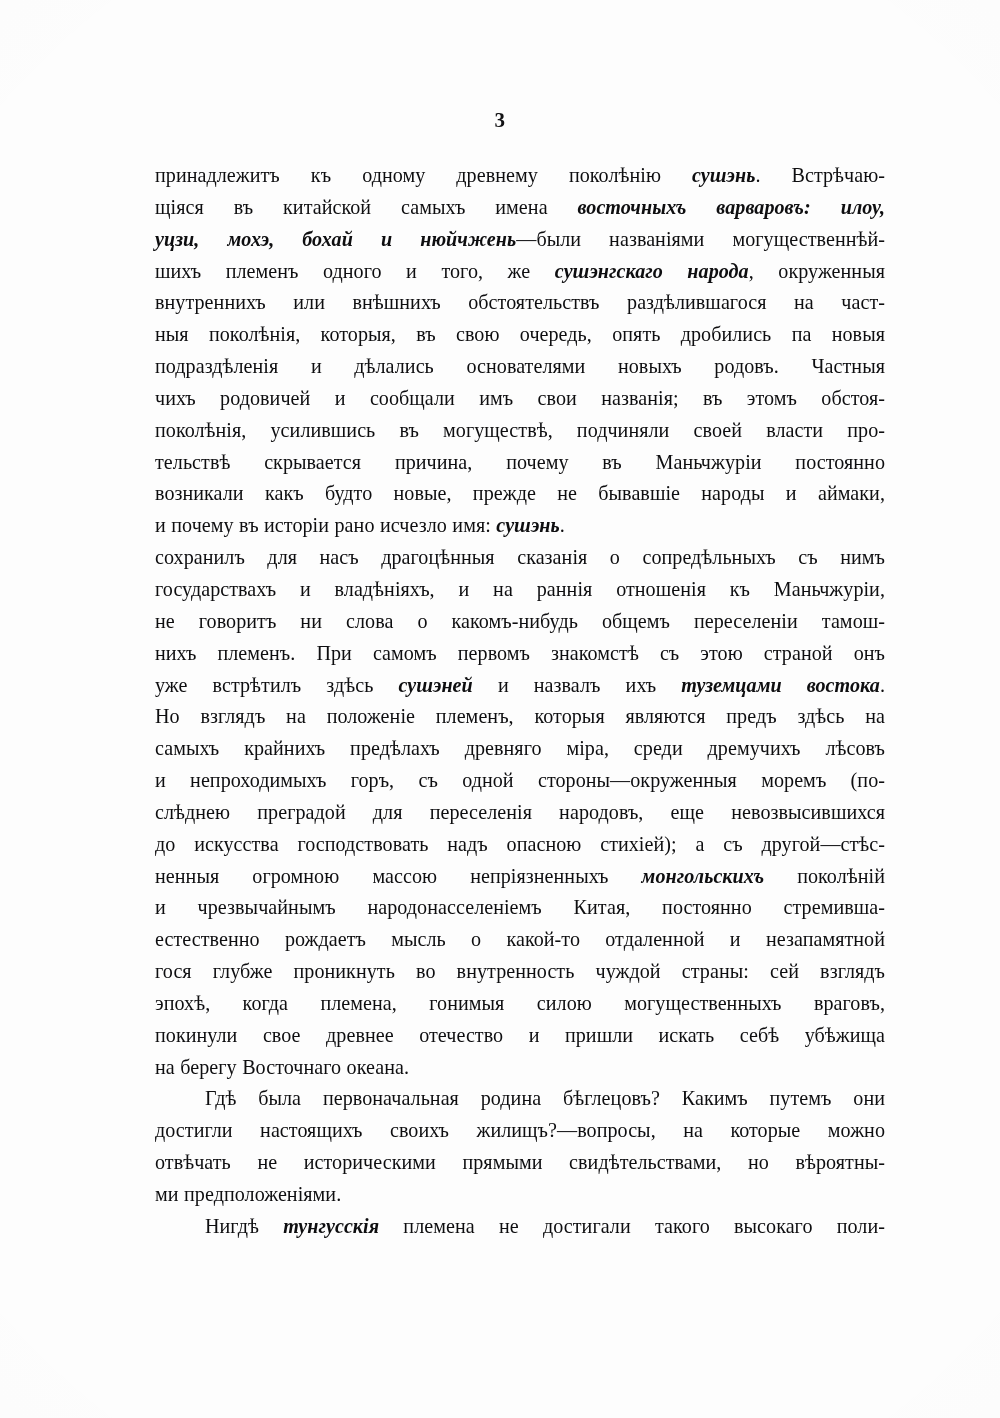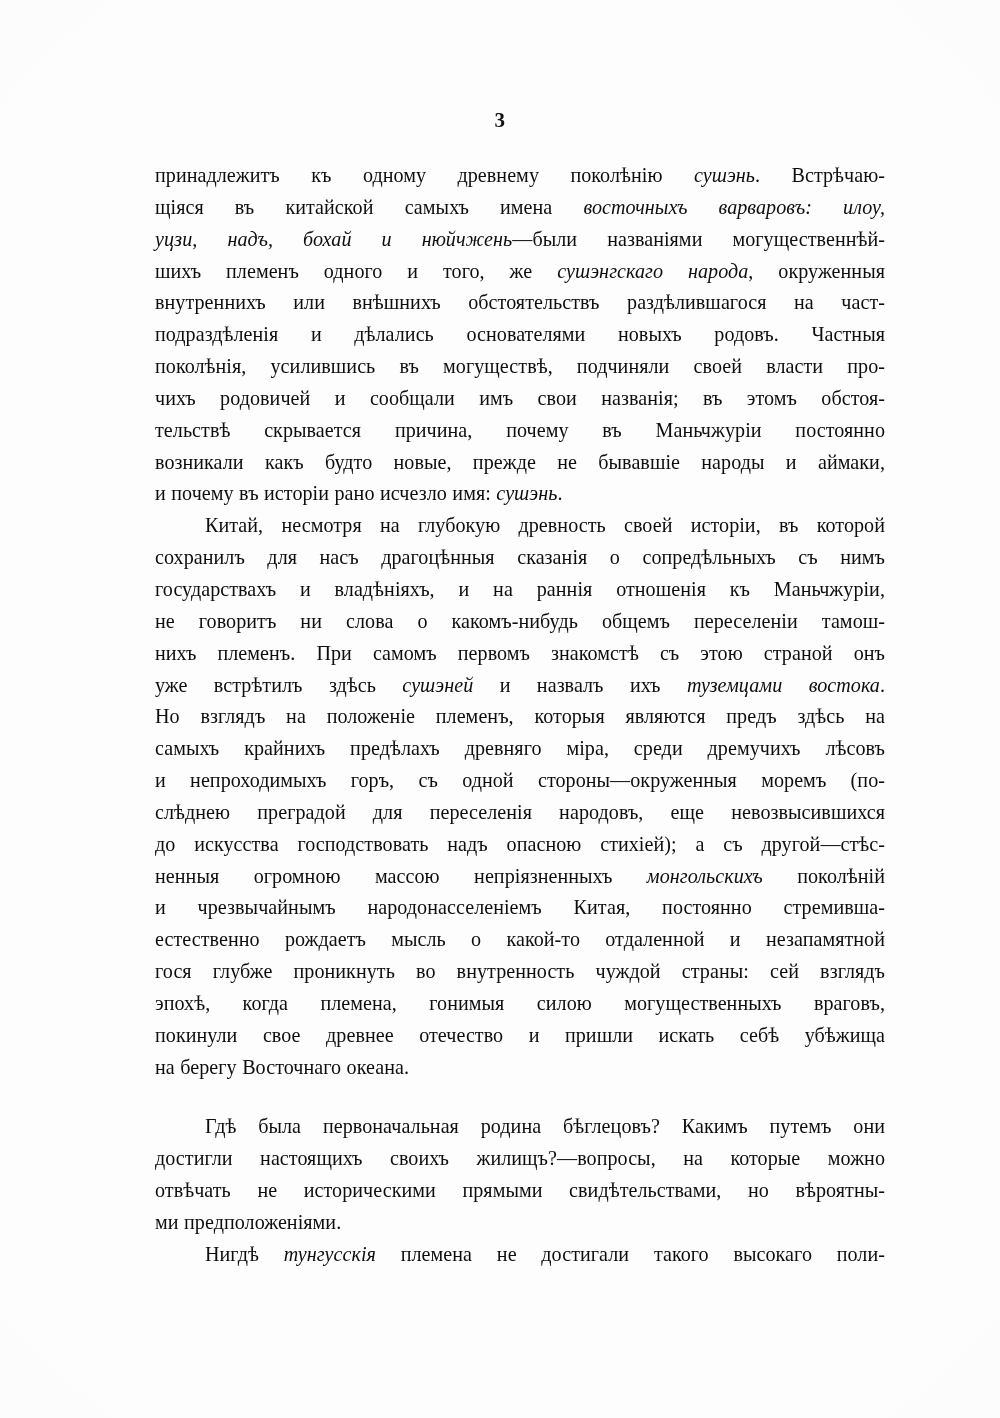--- a/index.html
+++ b/index.html
@@ -81,20 +81,21 @@
   .ln.ragged {
     text-align-last: left;
   }
   .ln.first-indent {
     text-indent: 50px;
   }
 
   em.it {
     font-style: italic;
     font-family: "Liberation Serif", "DejaVu Serif", serif;
+    font-weight: bold;
   }
 
   
   #text-column, #folio {
     text-rendering: optimizeLegibility;
     filter: contrast(1.06);
   }
 </style>
 </head>
 <body>
@@ -102,51 +103,51 @@
 <div id="page-sheet">
 
   <div id="paper-tone"></div>
 
   <div id="folio">3</div>
 
   <div id="text-column">
       <p class="para" style="text-indent: 0px;">
         <span class="ln"><span>принадлежитъ къ одному древнему поколѣнію </span><em class="it">сушэнь</em><span>. Встрѣчаю-</span></span>
         <span class="ln"><span>щіяся въ китайской самыхъ имена </span><em class="it">восточныхъ варваровъ: илоу,</em></span>
-        <span class="ln"><em class="it">уцзи, надъ, бохай и нюйчжень</em><span>—были названіями могущественнѣй-</span></span>
+        <span class="ln"><em class="it">уцзи, мохэ, бохай и нюйчжень</em><span>—были названіями могущественнѣй-</span></span>
         <span class="ln"><span>шихъ племенъ одного и того, же </span><em class="it">сушэнгскаго народа</em><span>, окруженныя</span></span>
         <span class="ln"><span>внутреннихъ или внѣшнихъ обстоятельствъ раздѣлившагося на част-</span></span>
+        <span class="ln"><span>ныя поколѣнія, которыя, въ свою очередь, опять дробились па новыя</span></span>
         <span class="ln"><span>подраздѣленія и дѣлались основателями новыхъ родовъ. Частныя</span></span>
+        <span class="ln"><span>чихъ родовичей и сообщали имъ свои названія; въ этомъ обстоя-</span></span>
         <span class="ln"><span>поколѣнія, усилившись въ могуществѣ, подчиняли своей власти про-</span></span>
-        <span class="ln"><span>чихъ родовичей и сообщали имъ свои названія; въ этомъ обстоя-</span></span>
         <span class="ln"><span>тельствѣ скрывается причина, почему въ Маньчжуріи постоянно</span></span>
         <span class="ln"><span>возникали какъ будто новые, прежде не бывавшіе народы и аймаки,</span></span>
         <span class="ln ragged"><span>и почему въ исторіи рано исчезло имя: </span><em class="it">сушэнь</em><span>.</span></span>
       </p>
       <p class="para indent" style="text-indent: 0px;">
-        <span class="ln first-indent"><span>Китай, несмотря на глубокую древность своей исторіи, въ которой</span></span>
         <span class="ln"><span>сохранилъ для насъ драгоцѣнныя сказанія о сопредѣльныхъ съ нимъ</span></span>
         <span class="ln"><span>государствахъ и владѣніяхъ, и на раннія отношенія къ Маньчжуріи,</span></span>
         <span class="ln"><span>не говоритъ ни слова о какомъ-нибудь общемъ переселеніи тамош-</span></span>
         <span class="ln"><span>нихъ племенъ. При самомъ первомъ знакомстѣ съ этою страной онъ</span></span>
         <span class="ln"><span>уже встрѣтилъ здѣсь </span><em class="it">сушэней</em><span> и назвалъ ихъ </span><em class="it">туземцами востока</em><span>.</span></span>
         <span class="ln"><span>Но взглядъ на положеніе племенъ, которыя являются предъ здѣсь на</span></span>
         <span class="ln"><span>самыхъ крайнихъ предѣлахъ древняго міра, среди дремучихъ лѣсовъ</span></span>
         <span class="ln"><span>и непроходимыхъ горъ, съ одной стороны—окруженныя моремъ (по-</span></span>
         <span class="ln"><span>слѣднею преградой для переселенія народовъ, еще невозвысившихся</span></span>
         <span class="ln"><span>до искусства господствовать надъ опасною стихіей); а съ другой—стѣс-</span></span>
         <span class="ln"><span>ненныя огромною массою непріязненныхъ </span><em class="it">монгольскихъ</em><span> поколѣній</span></span>
         <span class="ln"><span>и чрезвычайнымъ народонасселеніемъ Китая, постоянно стремивша-</span></span>
         <span class="ln"><span>естественно рождаетъ мысль о какой-то отдаленной и незапамятной</span></span>
         <span class="ln"><span>гося глубже проникнуть во внутренность чуждой страны: сей взглядъ</span></span>
         <span class="ln"><span>эпохѣ, когда племена, гонимыя силою могущественныхъ враговъ,</span></span>
         <span class="ln"><span>покинули свое древнее отечество и пришли искать себѣ убѣжища</span></span>
         <span class="ln ragged"><span>на берегу Восточнаго океана.</span></span>
       </p>
-      <p class="para indent" style="text-indent: 0px; margin-top: 28px;">
+      <p class="para indent" style="text-indent: 0px;">
         <span class="ln first-indent"><span>Гдѣ была первоначальная родина бѣглецовъ? Какимъ путемъ они</span></span>
         <span class="ln"><span>достигли настоящихъ своихъ жилищъ?—вопросы, на которые можно</span></span>
         <span class="ln"><span>отвѣчать не историческими прямыми свидѣтельствами, но вѣроятны-</span></span>
         <span class="ln ragged"><span>ми предположеніями.</span></span>
       </p>
       <p class="para indent" style="text-indent: 0px;">
         <span class="ln first-indent"><span>Нигдѣ </span><em class="it">тунгусскія</em><span> племена не достигали такого высокаго поли-</span></span>
       </p>
     </div>
 

